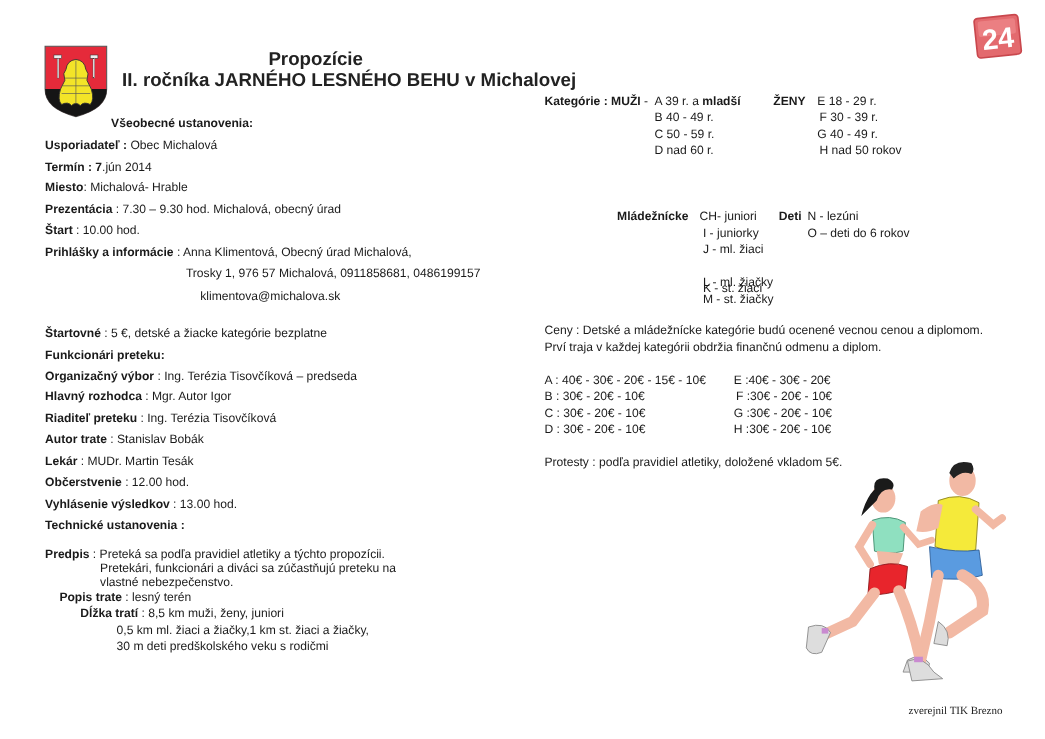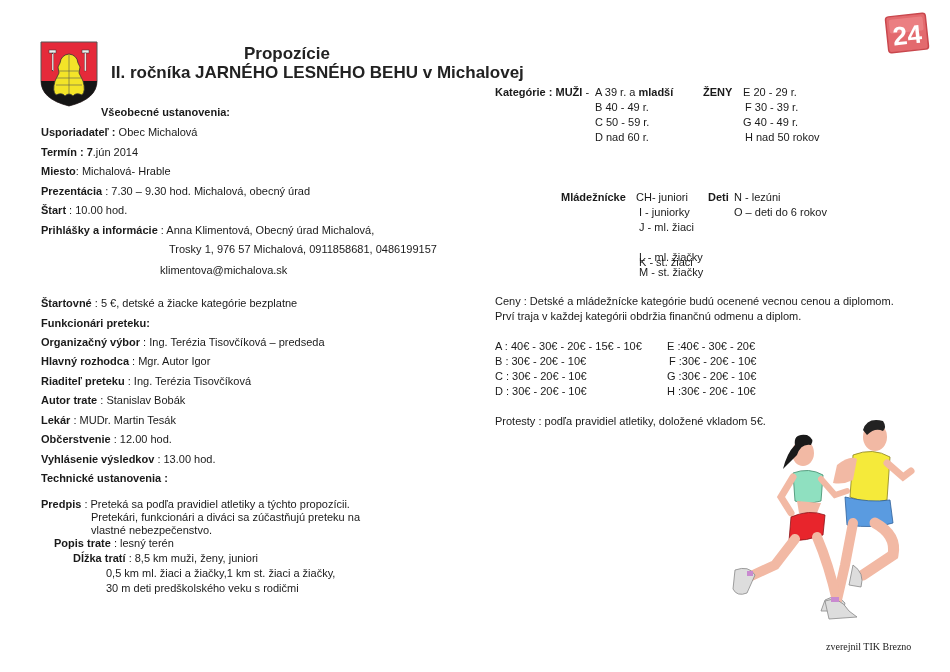--- a/index.html
+++ b/index.html
@@ -49,21 +49,21 @@
 
 <div class="line b" style="left:101px; top:105px;">Všeobecné ustanovenia:</div>
 
 <div class="line" style="left:41px; top:125px;"><b>Usporiadateľ :</b><span> Obec Michalová</span></div>
 <div class="line" style="left:41px; top:145px;"><b>Termín :  7</b><span>.jún 2014</span></div>
 <div class="line" style="left:41px; top:164px;"><b>Miesto</b><span>: Michalová- Hrable</span></div>
 <div class="line" style="left:41px; top:184px;"><b>Prezentácia</b><span> : 7.30 – 9.30 hod. Michalová, obecný úrad</span></div>
 <div class="line" style="left:41px; top:203px;"><b>Štart</b><span> : 10.00 hod.</span></div>
 <div class="line" style="left:41px; top:223px;"><b>Prihlášky a informácie</b><span> : Anna Klimentová, Obecný úrad Michalová,</span></div>
 <div class="line" style="left:169px; top:242px;">Trosky 1, 976 57 Michalová, 0911858681, 0486199157</div>
-<div class="line" style="left:160px; top:263px;">klimentova@michalova.sk</div>
+<div class="line" style="left:182px; top:263px;">klimentova@michalova.sk</div>
 
 <div class="line" style="left:41px; top:296px;"><b>Štartovné</b><span> : 5 €, detské a žiacke kategórie bezplatne</span></div>
 
 <div class="line b" style="left:41px; top:316px;">Funkcionári preteku:</div>
 <div class="line" style="left:41px; top:335px;"><b>Organizačný výbor</b><span> : Ing. Terézia Tisovčíková – predseda</span></div>
 <div class="line" style="left:41px; top:354px;"><b>Hlavný rozhodca</b><span> : Mgr. Autor Igor</span></div>
 <div class="line" style="left:41px; top:374px;"><b>Riaditeľ preteku</b><span> : Ing. Terézia Tisovčíková</span></div>
 <div class="line" style="left:41px; top:393px;"><b>Autor trate</b><span> : Stanislav Bobák</span></div>
 <div class="line" style="left:41px; top:413px;"><b>Lekár</b><span> : MUDr. Martin Tesák</span></div>
 <div class="line" style="left:41px; top:432px;"><b>Občerstvenie</b><span> : 12.00 hod.</span></div>
@@ -78,21 +78,21 @@
 <div class="line" style="left:106px; top:566px;">0,5 km ml. žiaci a žiačky,1 km st. žiaci a žiačky,</div>
 <div class="line" style="left:106px; top:581px;">30 m deti predškolského veku s rodičmi</div>
 
 <div class="line" style="left:495px; top:85px;"><b>Kategórie : </b><b>MUŽI</b><span> - </span></div>
 <div class="line" style="left:595px; top:85px;"><span>A  39 r. a </span><b>mladší</b></div>
 <div class="line" style="left:595px; top:100px;">B  40 - 49 r.</div>
 <div class="line" style="left:595px; top:115px;">C  50 -  59 r.</div>
 <div class="line" style="left:595px; top:130px;">D  nad 60 r.</div>
 
 <div class="line b" style="left:703px; top:85px;">ŽENY</div>
-<div class="line" style="left:743px; top:85px;">E  20  - 29 r.</div>
+<div class="line" style="left:743px; top:85px;">E  18  - 29 r.</div>
 <div class="line" style="left:745px; top:100px;">F  30 -  39 r.</div>
 <div class="line" style="left:743px; top:115px;">G   40 -  49 r.</div>
 <div class="line" style="left:745px; top:130px;">H  nad 50 rokov</div>
 
 <div class="line b" style="left:561px; top:190px;">Mládežnícke</div>
 <div class="line" style="left:636px; top:190px;">CH- juniori</div>
 <div class="line" style="left:639px; top:205px;">I - juniorky</div>
 <div class="line" style="left:639px; top:220px;">J - ml. žiaci</div>
 <div class="line" style="left:639px; top:235px;margin-top:20px;">K - st. žiaci</div>
 <div class="line" style="left:639px; top:250px;">L - ml. žiačky</div>

